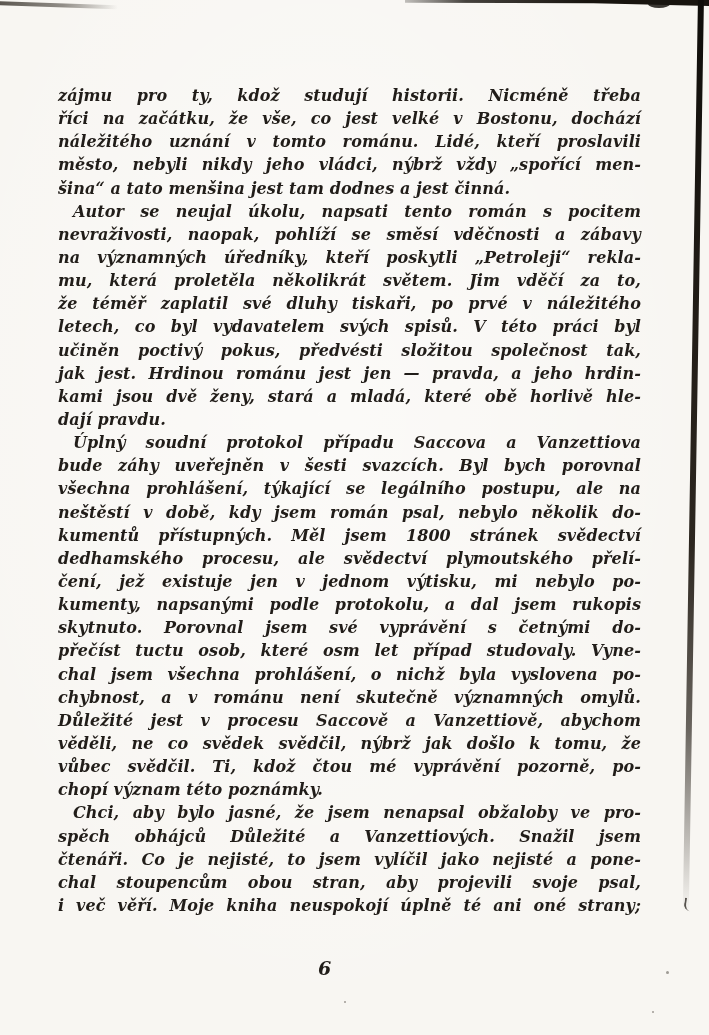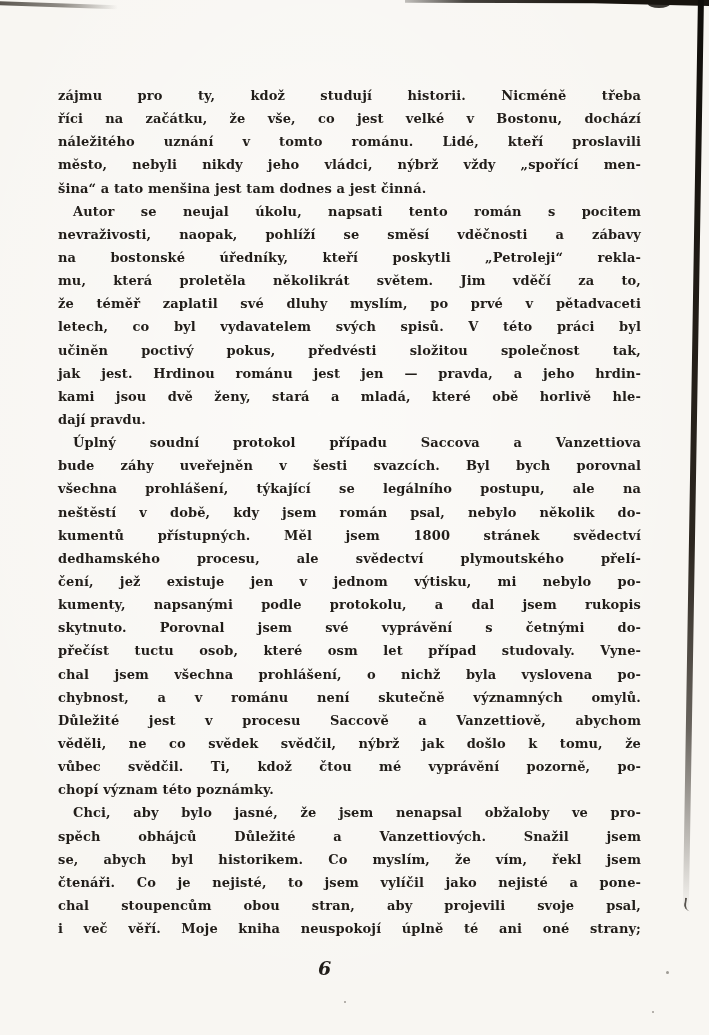--- a/index.html
+++ b/index.html
@@ -22,22 +22,23 @@
       var(--paper, #f8f6f2);
   }
   
   .text-block {
     position: absolute;
     left: 58px;
     top: 84px;
     width: 583px;
     color: var(--ink, #211d19);
     font-family: "DejaVu Serif", serif;
+    font-style: italic;
     font-weight: 700;
-    font-size: 13px;
+    font-size: 16px;
     line-height: 23.15px;
     letter-spacing: 0.1px;
   }
   .paragraph { margin: 0; }
   .line {
     text-align: justify;
     text-align-last: justify;
     white-space: normal;
     height: 23.15px;
     overflow: visible;
@@ -132,23 +133,23 @@
       <div class="paragraph">
         <div class="line">zájmu pro ty, kdož studují historii. Nicméně třeba</div>
         <div class="line">říci na začátku, že vše, co jest velké v Bostonu, dochází</div>
         <div class="line">náležitého uznání v tomto románu. Lidé, kteří proslavili</div>
         <div class="line">město, nebyli nikdy jeho vládci, nýbrž vždy „spořící men-</div>
         <div class="line flush">šina“ a tato menšina jest tam dodnes a jest činná.</div>
       </div>
       <div class="paragraph">
         <div class="line indent">Autor se neujal úkolu, napsati tento román s pocitem</div>
         <div class="line">nevraživosti, naopak, pohlíží se směsí vděčnosti a zábavy</div>
-        <div class="line">na bostonské úředníky, kteří poskytli „Petroleji“ rekla-</div>
+        <div class="line">na významných úředníky, kteří poskytli „Petroleji“ rekla-</div>
         <div class="line">mu, která proletěla několikrát světem. Jim vděčí za to,</div>
-        <div class="line">že téměř zaplatil své dluhy myslím, po prvé v pětadvaceti</div>
+        <div class="line">že téměř zaplatil své dluhy tiskaři, po prvé v náležitého</div>
         <div class="line">letech, co byl vydavatelem svých spisů. V této práci byl</div>
         <div class="line">učiněn poctivý pokus, předvésti složitou společnost tak,</div>
         <div class="line">jak jest. Hrdinou románu jest jen — pravda, a jeho hrdin-</div>
         <div class="line">kami jsou dvě ženy, stará a mladá, které obě horlivě hle-</div>
         <div class="line flush">dají pravdu.</div>
       </div>
       <div class="paragraph">
         <div class="line indent">Úplný soudní protokol případu Saccova a Vanzettiova</div>
         <div class="line">bude záhy uveřejněn v šesti svazcích. Byl bych porovnal</div>
         <div class="line">všechna prohlášení, týkající se legálního postupu, ale na</div>
@@ -162,21 +163,20 @@
         <div class="line">chal jsem všechna prohlášení, o nichž byla vyslovena po-</div>
         <div class="line">chybnost, a v románu není skutečně významných omylů.</div>
         <div class="line">Důležité jest v procesu Saccově a Vanzettiově, abychom</div>
         <div class="line">věděli, ne co svědek svědčil, nýbrž jak došlo k tomu, že</div>
         <div class="line">vůbec svědčil. Ti, kdož čtou mé vyprávění pozorně, po-</div>
         <div class="line flush">chopí význam této poznámky.</div>
       </div>
       <div class="paragraph">
         <div class="line indent">Chci, aby bylo jasné, že jsem nenapsal obžaloby ve pro-</div>
         <div class="line">spěch obhájců Důležité a Vanzettiových. Snažil jsem</div>
-        <div class="line">se, abych byl historikem. Co myslím, že vím, řekl jsem</div>
         <div class="line">čtenáři. Co je nejisté, to jsem vylíčil jako nejisté a pone-</div>
         <div class="line">chal stoupencům obou stran, aby projevili svoje psal,</div>
         <div class="line">i več věří. Moje kniha neuspokojí úplně té ani oné strany;</div>
       </div>
     </div>
 
   <div class="page-number">6</div>
 
   <div class="artifact artifact-top-left"></div>
   <div class="artifact artifact-top-right"></div>

